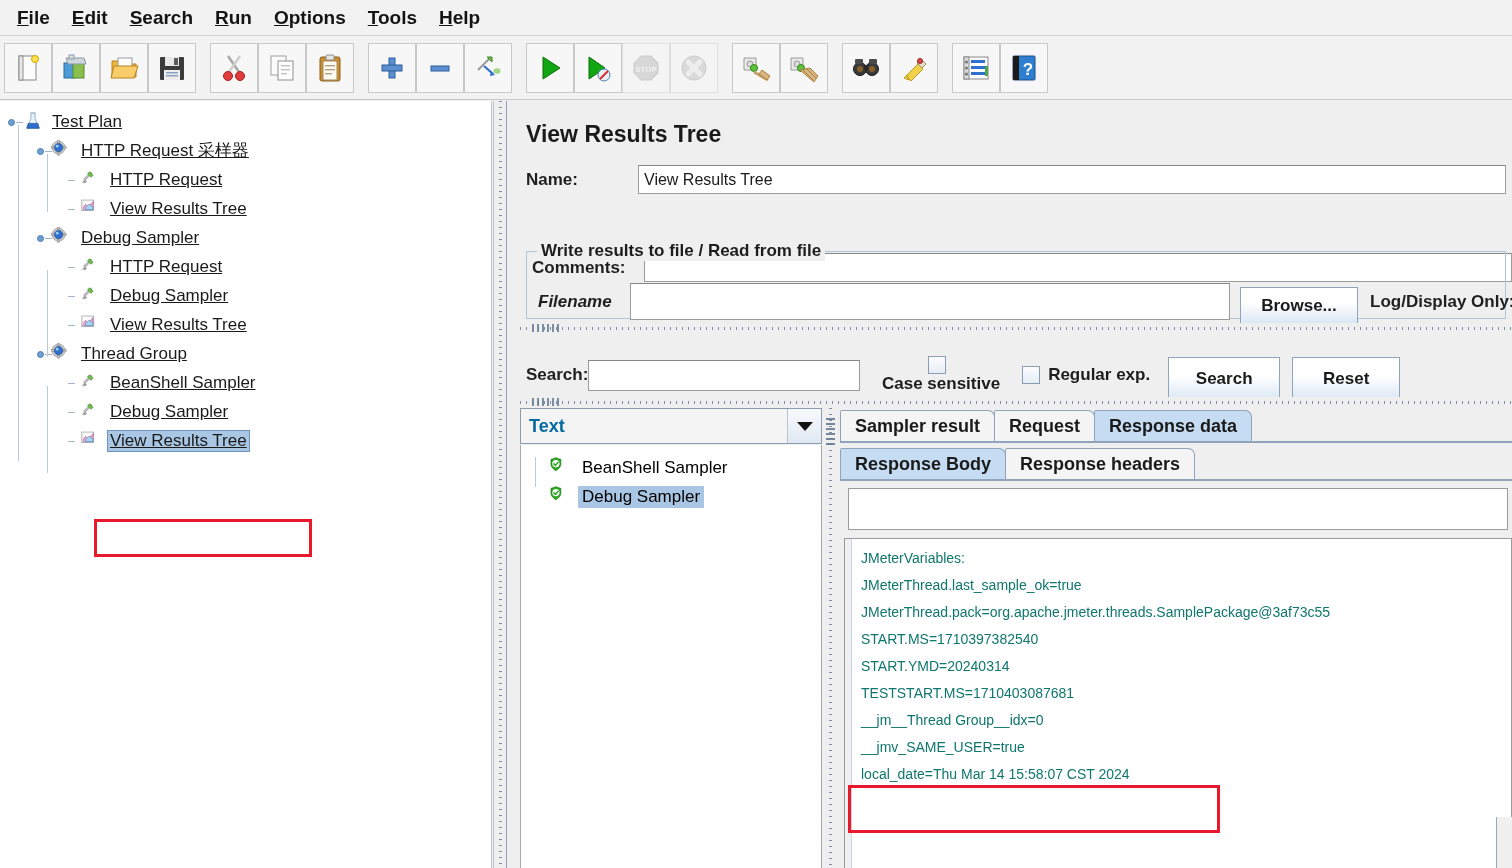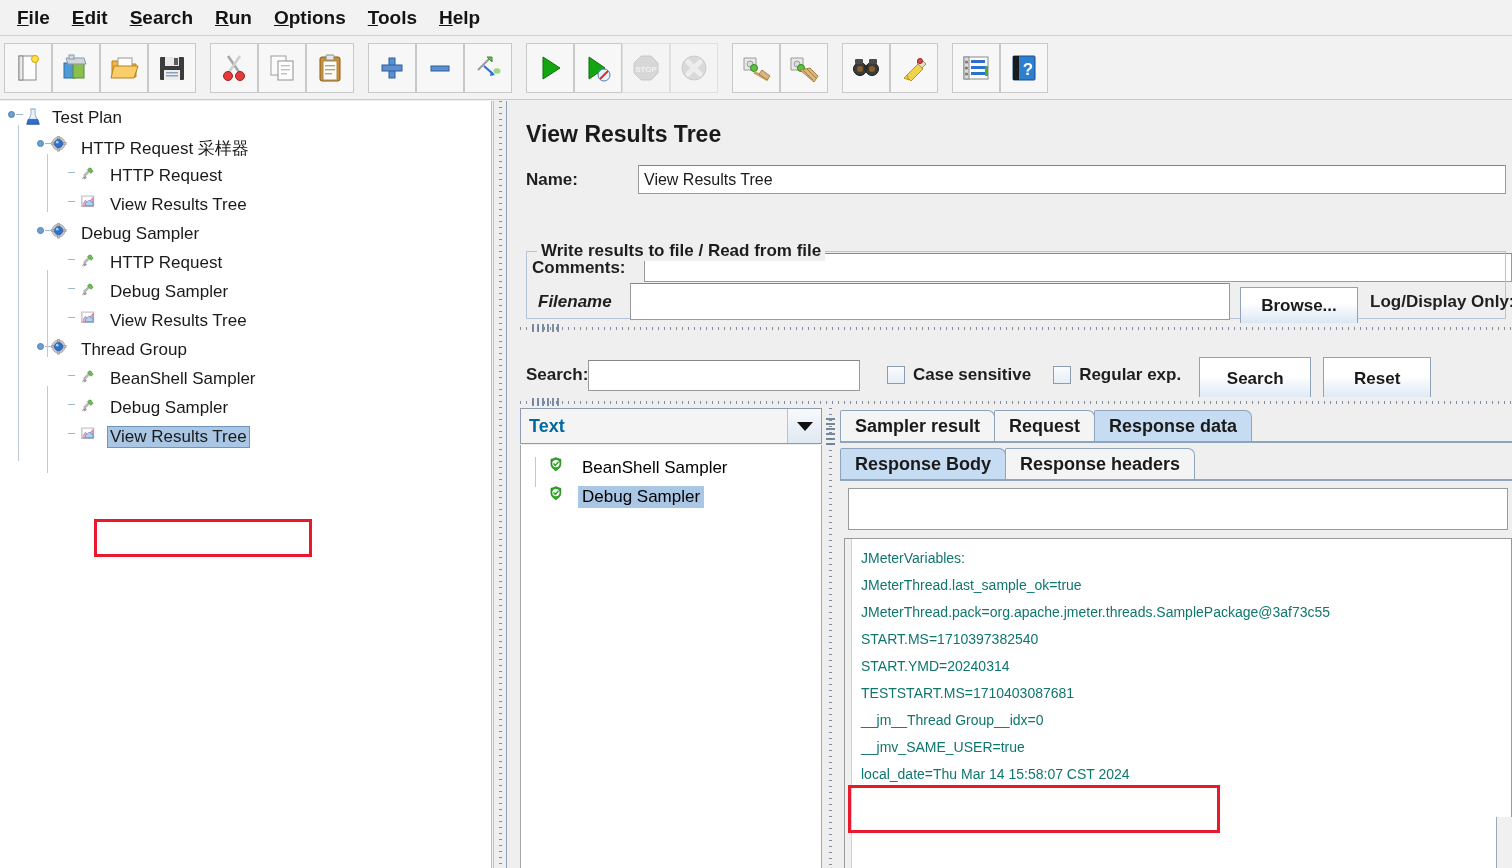--- a/index.html
+++ b/index.html
@@ -88,22 +88,23 @@
   
   .tree {
     position: relative;
     padding: 6px 0 0 0;
     font-size: 17px;
     color: #1a1a1a;
   }
   .tnode {
     position: relative;
     height: 29px;
-    display: flex; align-items: flex-start;
+    display: flex; align-items: center;
     white-space: nowrap;
+    text-decoration: underline;
   }
   .tnode .lbl { padding: 1px 3px; }
   .tnode.selected .lbl {
     background: #a9c6e4;
     border: 1px solid #6f94bd;
     padding: 0px 2px;
   }
   .tw-icon { width: 22px; height: 22px; margin-right: 5px; flex: 0 0 auto; }
   .handle {
     width: 14px; height: 14px; position: relative; flex: 0 0 auto;
@@ -740,21 +741,21 @@
     </div>
 
     <div class="hsplit" style="left:12px; top:222px; width:992px;">
       <div class="dots"></div>
       <div class="grip"></div>
     </div>
 
     <div class="field-row" style="left:18px; top:248px;">
       <div class="field-label" style="width:62px;">Search:</div>
       <input class="txt-input" style="width: 272px; height: 31px;" value="">
-      <div style="display:flex; align-items:center; margin-left:27px;">
+      <div style="display:flex; align-items:center; margin-left:14px;flex-direction:column;">
         <div class="jcheck"></div>
         <div class="check-label">Case sensitive</div>
       </div>
       <div style="display:flex; align-items:center; margin-left:22px;">
         <div class="jcheck"></div>
         <div class="check-label">Regular exp.</div>
       </div>
       <div class="jbtn" style="width:112px; height:44px; margin-left:18px;">Search</div>
       <div class="jbtn" style="width:108px; height:44px; margin-left:12px;">Reset</div>
     </div>

